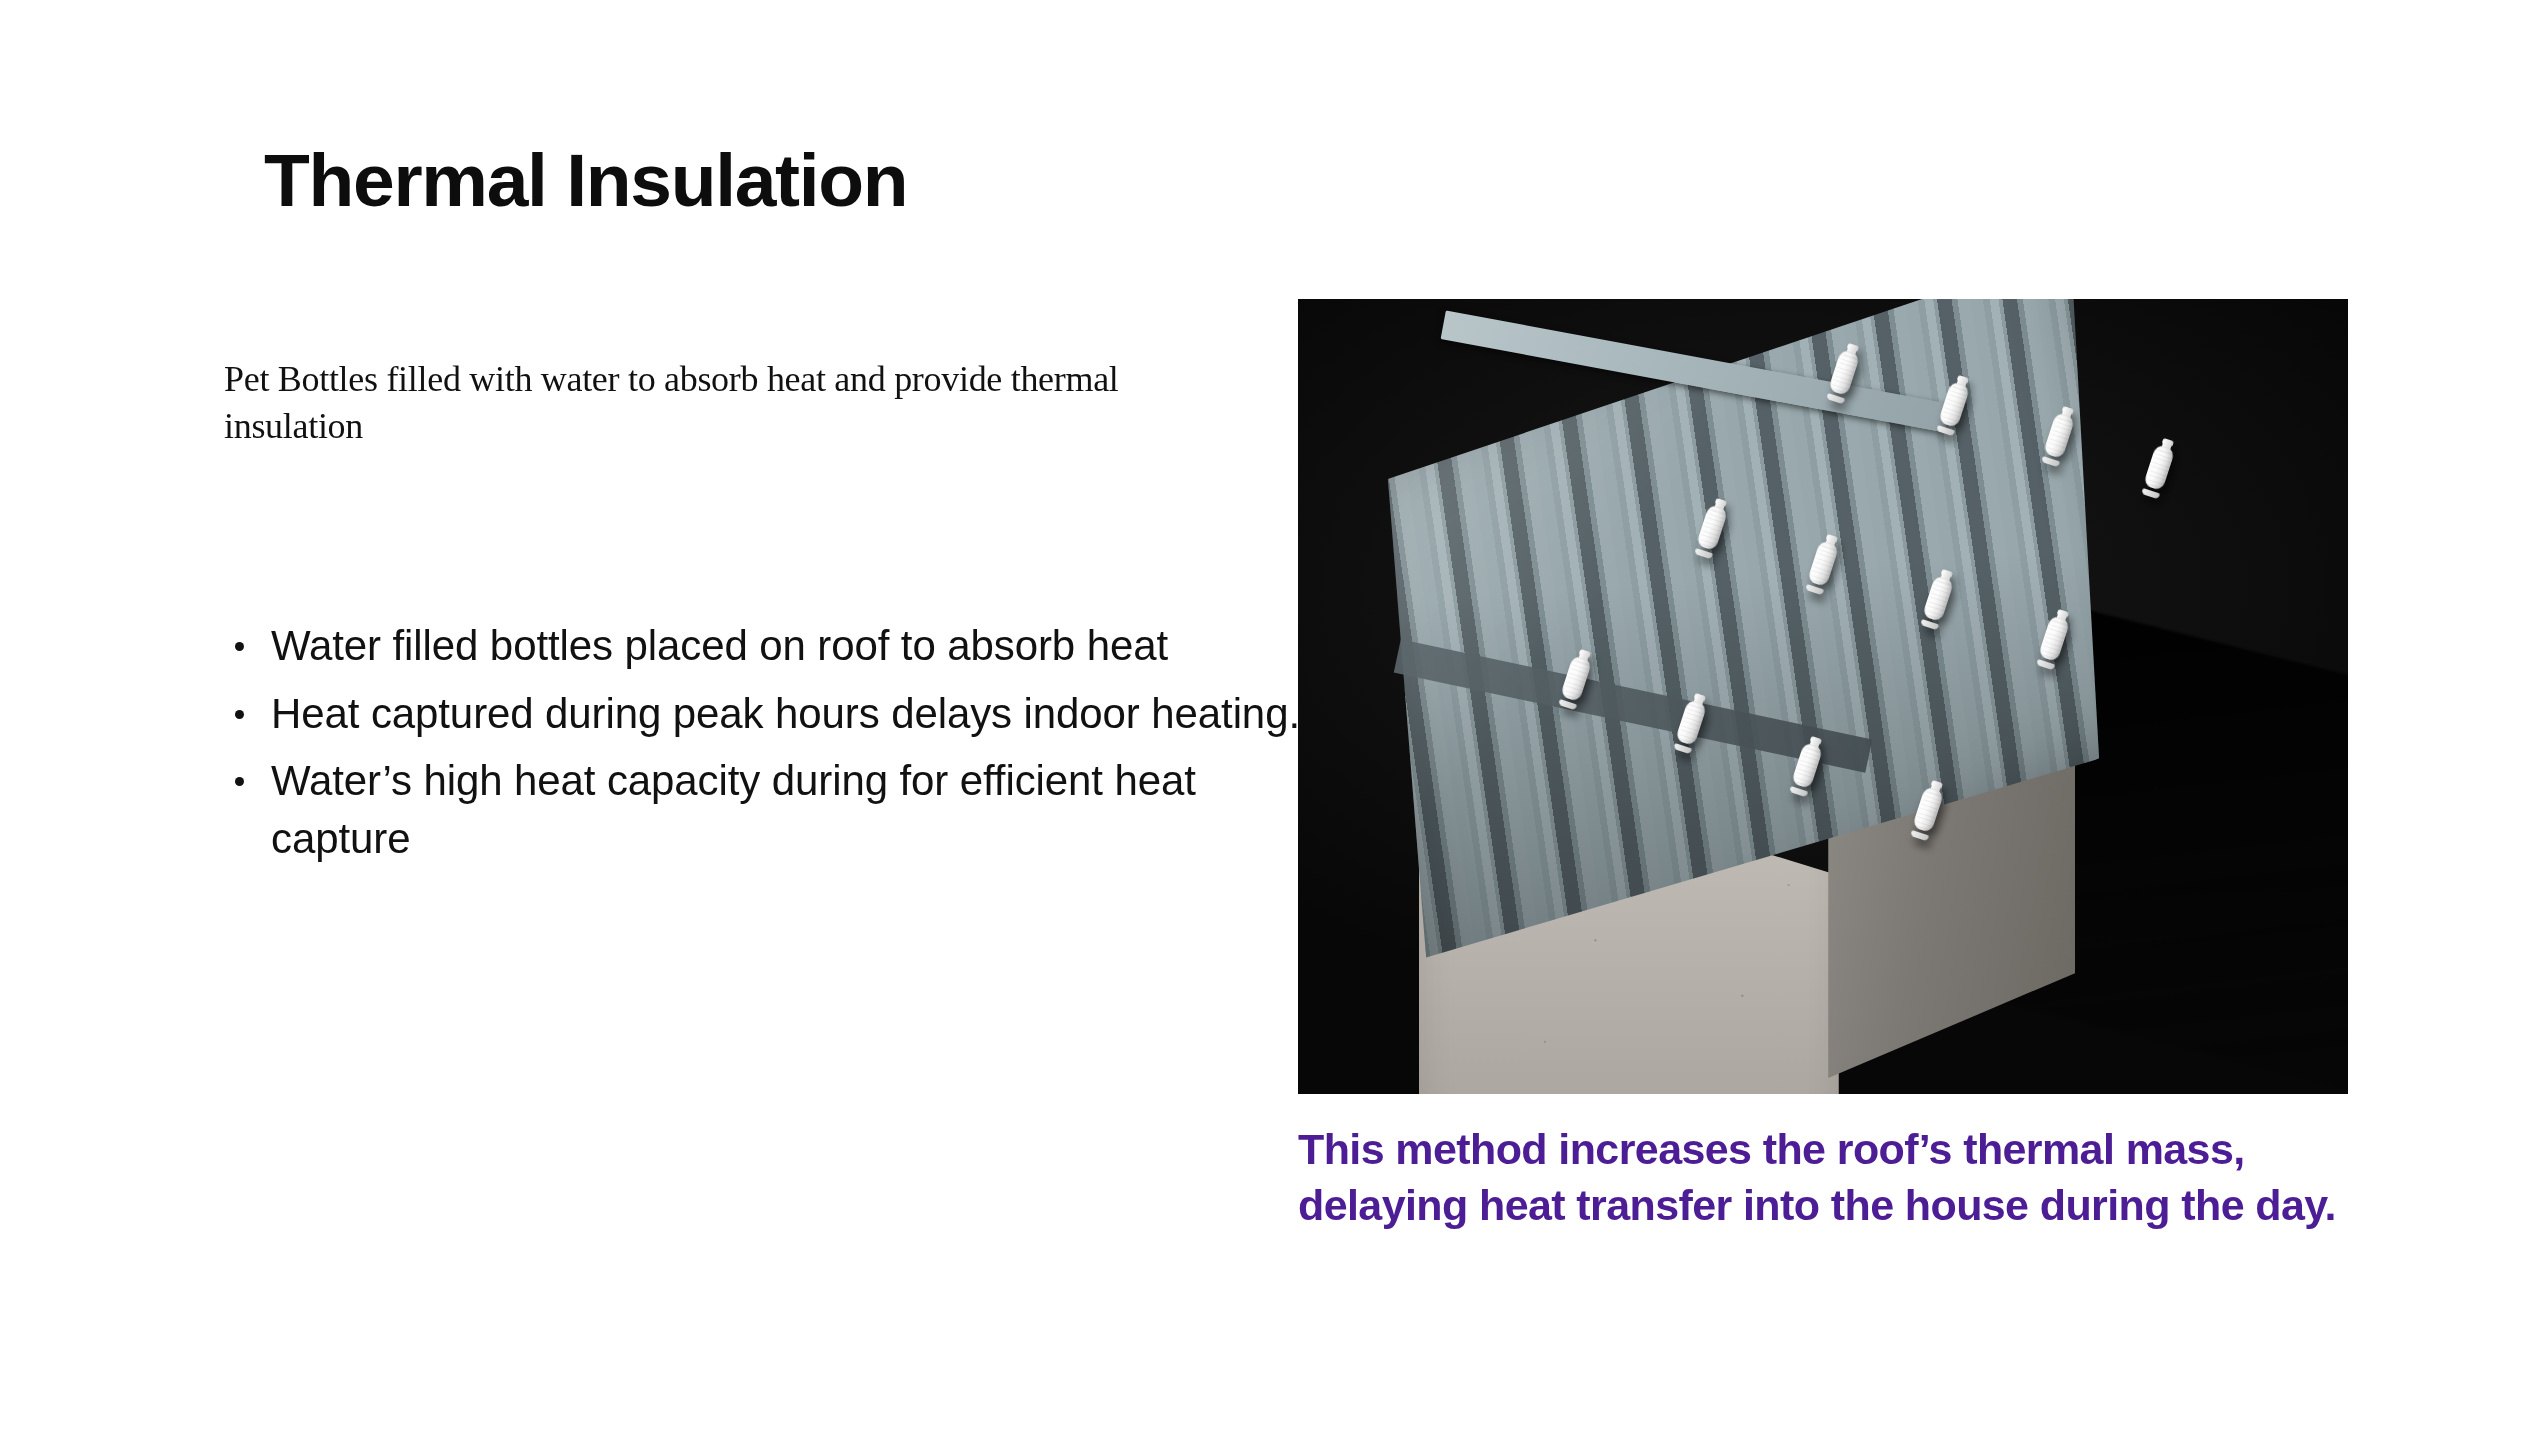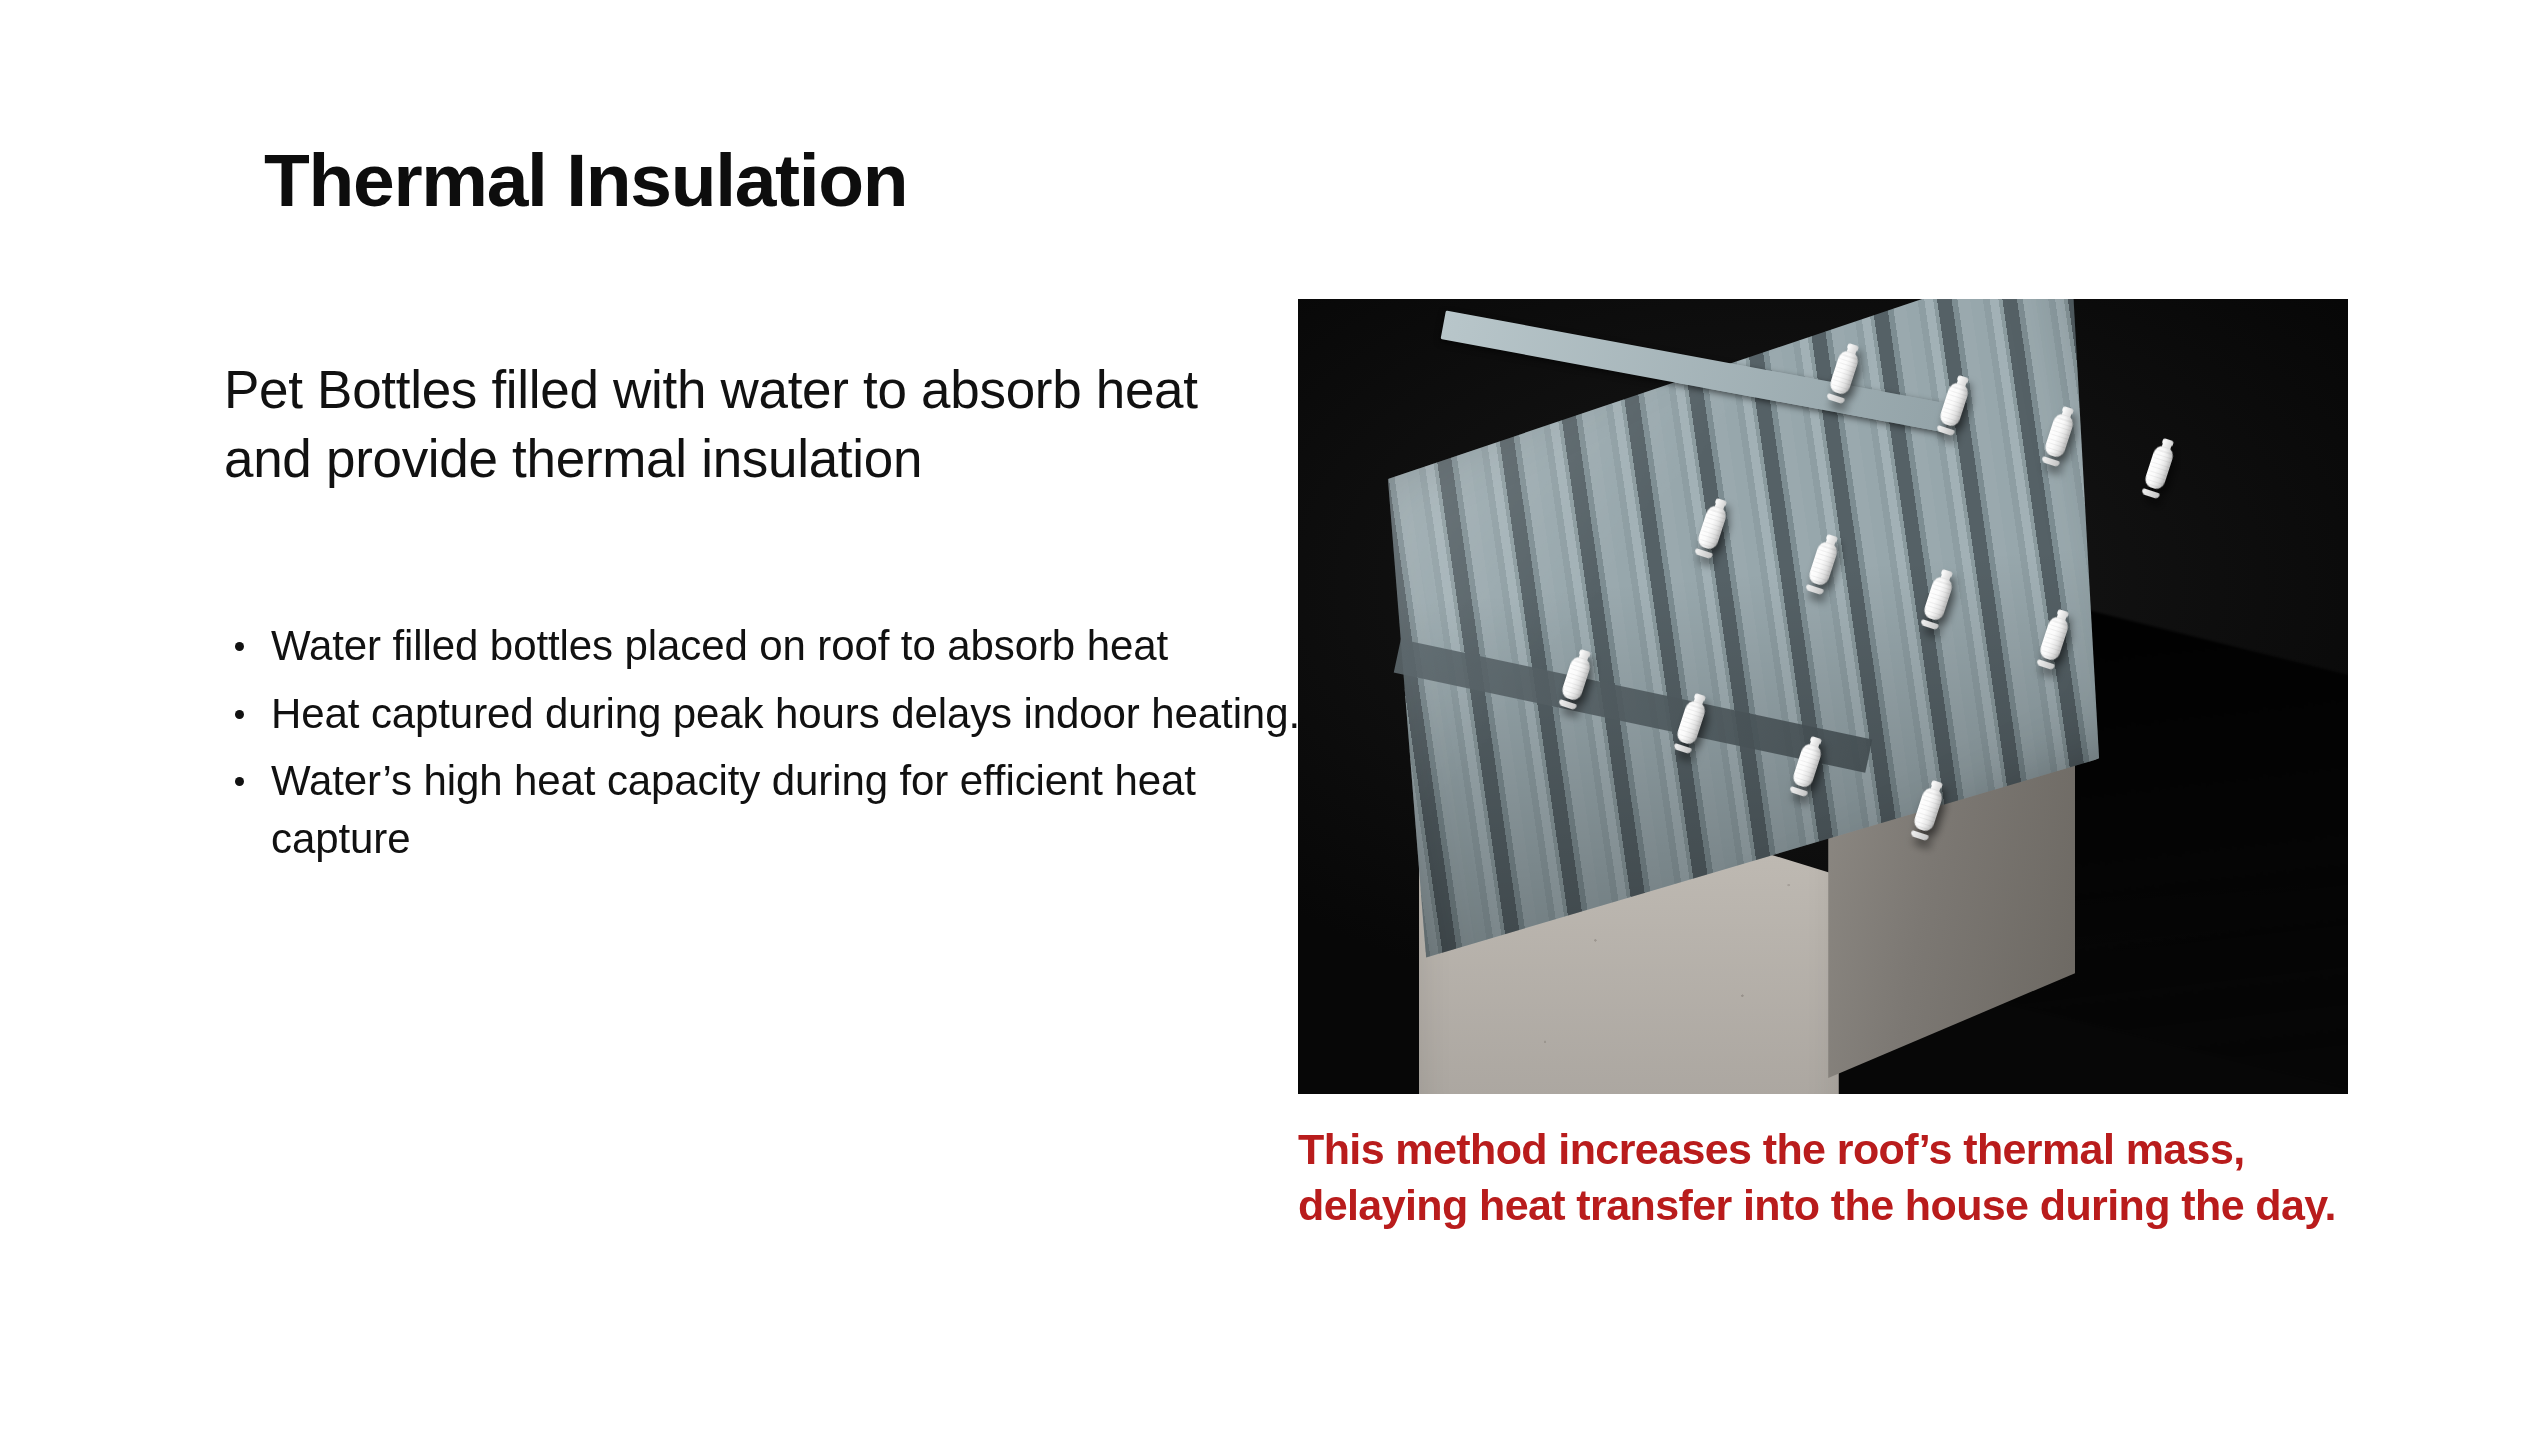--- a/index.html
+++ b/index.html
@@ -14,22 +14,22 @@
   
   .title{
     position:absolute;left:224px;top:143px;
     font-size:75px;font-weight:700;color:#0d0d0d;
     letter-spacing:-1.3px;line-height:1.0;
     white-space:nowrap;
     margin-left:40px;
   }
   .subtitle{
     position:absolute;left:224px;top:356px;width:990px;
-    font-size:53px;font-weight:400;color:#111111;
-    line-height:1.30;letter-spacing:-0.3px;
+    font-size:36px;font-weight:400;color:#111111;
+    line-height:1.30;letter-spacing:-0.3px;font-family:Liberation Serif, serif;
   }
   .bullets{
     position:absolute;left:224px;top:615px;width:1086px;
     font-size:42px;font-weight:400;color:#111111;
     line-height:1.36;letter-spacing:-0.1px;
     list-style:none;margin:2px;padding:0;
   }
   .bullets li{
     position:relative;padding-left:45px;margin:0 0 10.6px 0;
   }
@@ -296,19 +296,19 @@
         <div class="bottle" style="left:59.0%;top:60.5%;transform:rotate(18deg);">
           <div class="cap"></div>
           <div class="neck"></div>
           <div class="body"></div>
           <div class="base"></div>
         </div>
       </div>
     </div>
   </div>
 
-  <div class="caption" style="color: #b91c1c;">
+  <div class="caption" style="color: #4c1d95;">
     <div>This method increases the roof’s thermal mass,</div>
     <div>delaying heat transfer into the house during the day.</div>
   </div>
 
 </div>
 
 
 </body></html>

